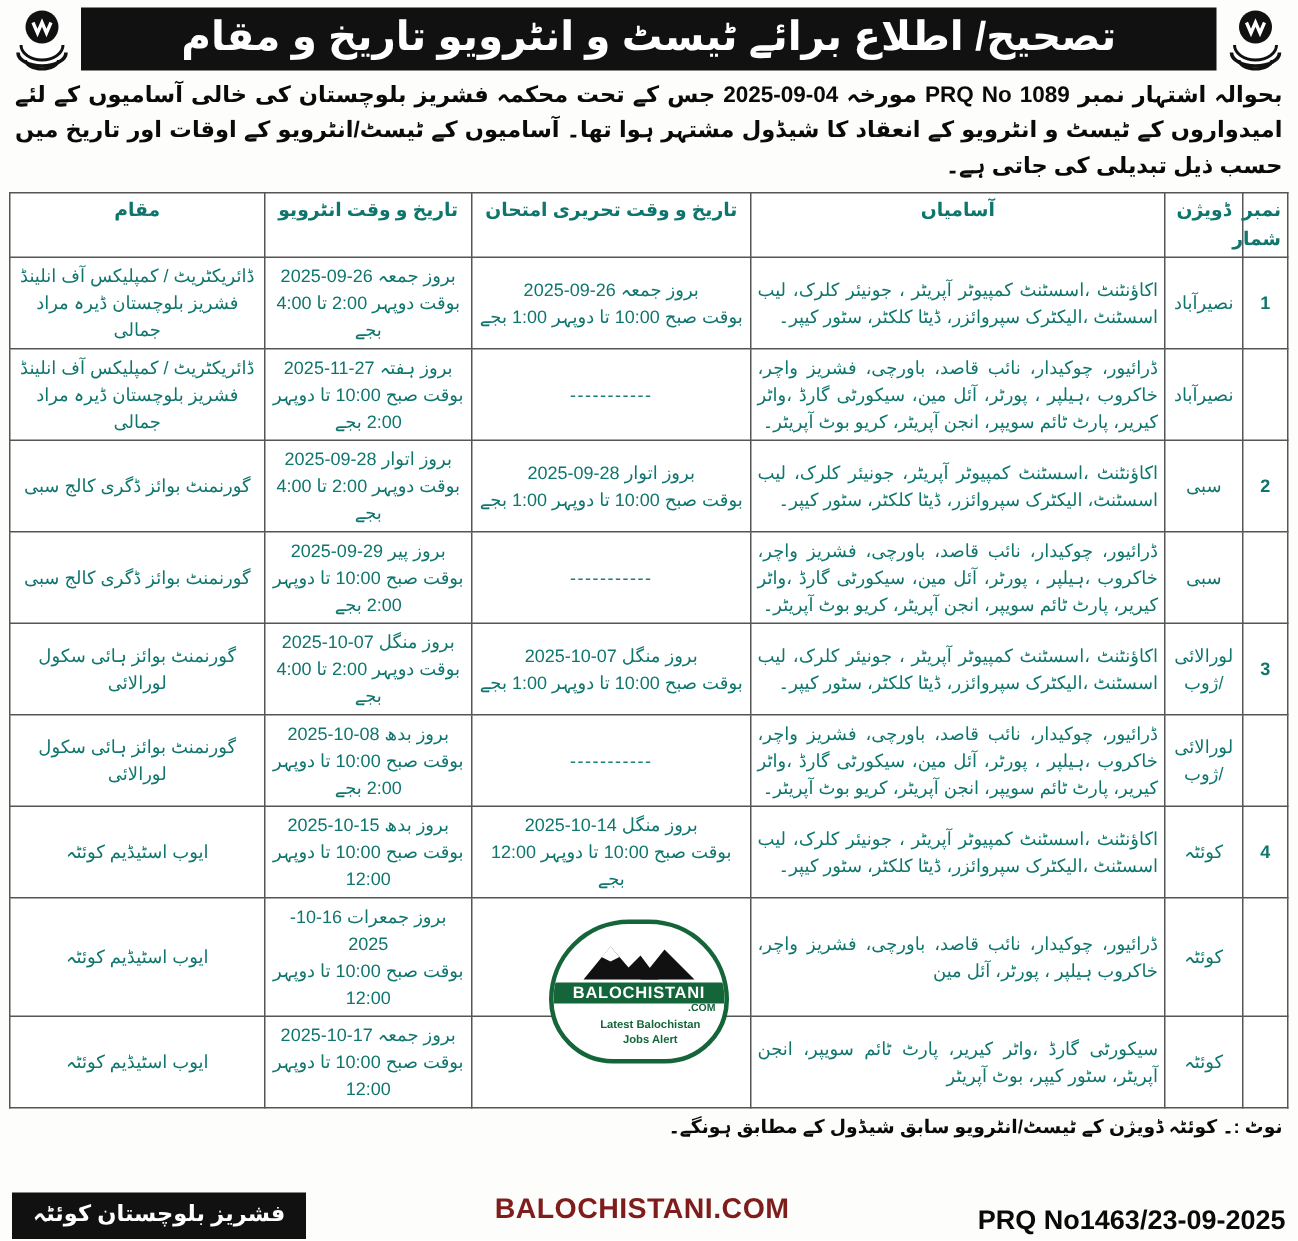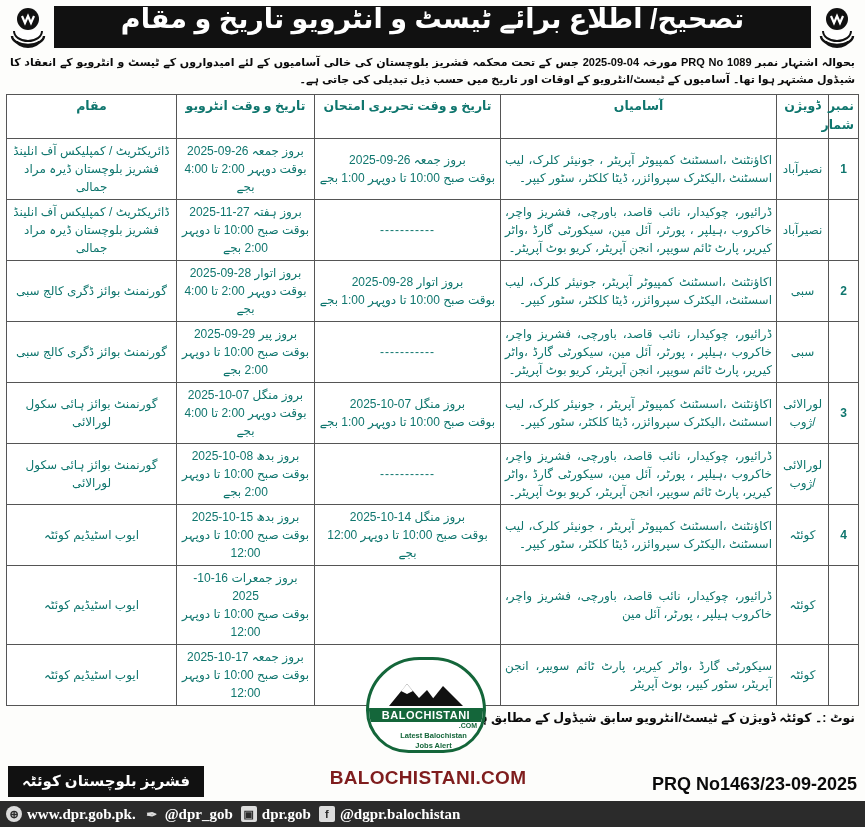--- a/index.html
+++ b/index.html
@@ -26,36 +26,36 @@
   .emblem {
     width: 40px; height: 44px;
     flex: 0 0 40px;
     display: flex; align-items: center; justify-content: center;
   }
   .title-bar {
     flex: 1 1 auto;
     background: #111111;
     color: #ffffff;
     height: 42px;
-    display: flex; align-items: flex-start; justify-content: center;
+    display: flex; align-items: center; justify-content: center;
     direction: rtl;
   }
   .title-bar .title-text {
     font-size: 27px;
     font-weight: bold;
     letter-spacing: 0.5px;
     line-height: 1;
     padding-bottom: 3px;
   }
 
   
   .intro {
     direction: rtl;
     text-align: justify;
-    font-size: 11px;
+    font-size: 15px;
     line-height: 1.55;
     padding: 2px 10px 4px 10px;
     color: #0a0a0a;
     font-weight: 600;
   }
 
   
   .table-wrap { padding: 2px 6px 0 6px; }
   table.sched {
     width: 100%;
@@ -138,27 +138,27 @@
     font-weight: bold;
     font-size: 18px;
     color: #0a0a0a;
     padding-bottom: 4px;
     white-space: nowrap;
   }
 
   
   .watermark {
     position: absolute;
-    left: 366px; top: 657px;
+    left: 366px; top: 613px;
     width: 120px; height: 96px;
     border-radius: 60px 60px 48px 48px;
     background: #ffffff;
     border: 3px solid #14663a;
     display: flex; flex-direction: column;
-    align-items: center; justify-content: flex-end;
+    align-items: center; justify-content: center;
     overflow: hidden;
     z-index: 5;
   }
   .wm-mtn { width: 78px; height: 30px; }
   .wm-band {
     background: #14663a; color: #fff;
     width: 100%; text-align: center;
     font-size: 11px; font-weight: bold; letter-spacing: .5px;
     font-family: "Liberation Sans", sans-serif;
     padding: 1px 0;

